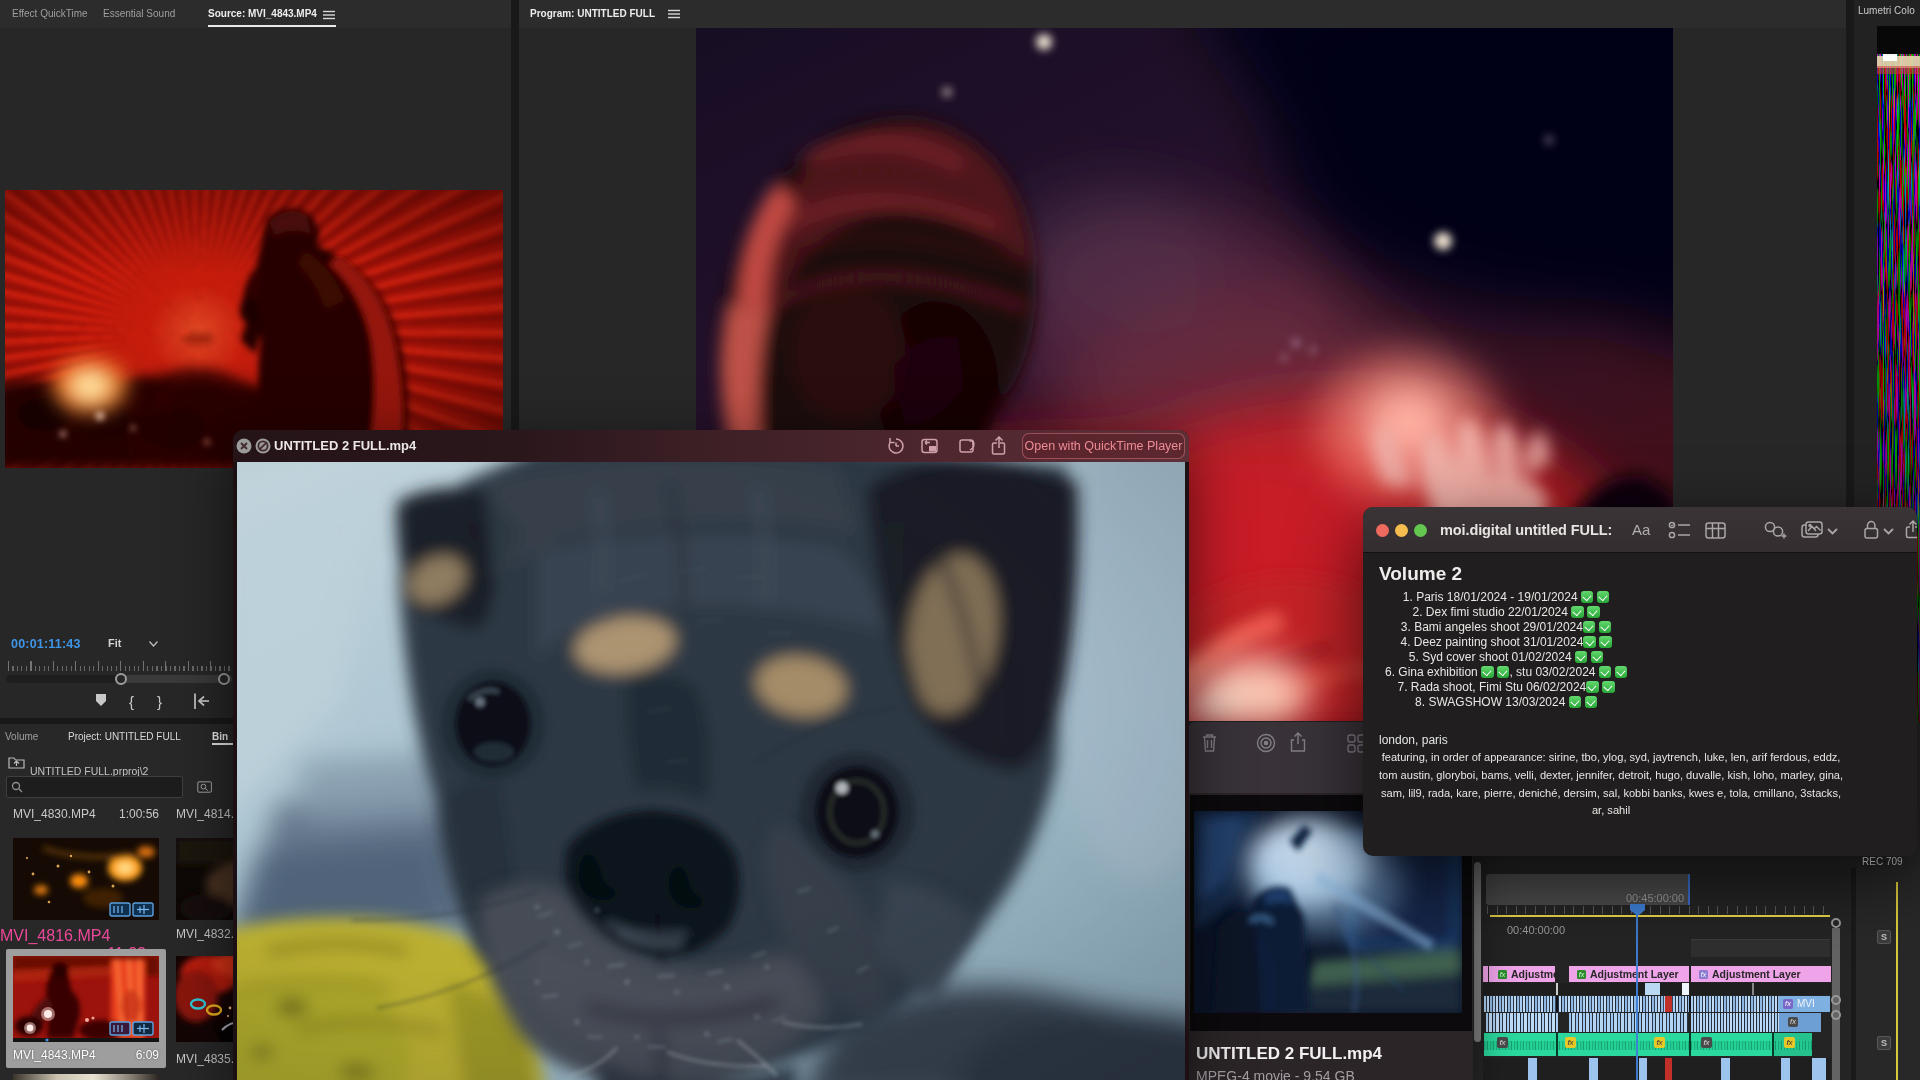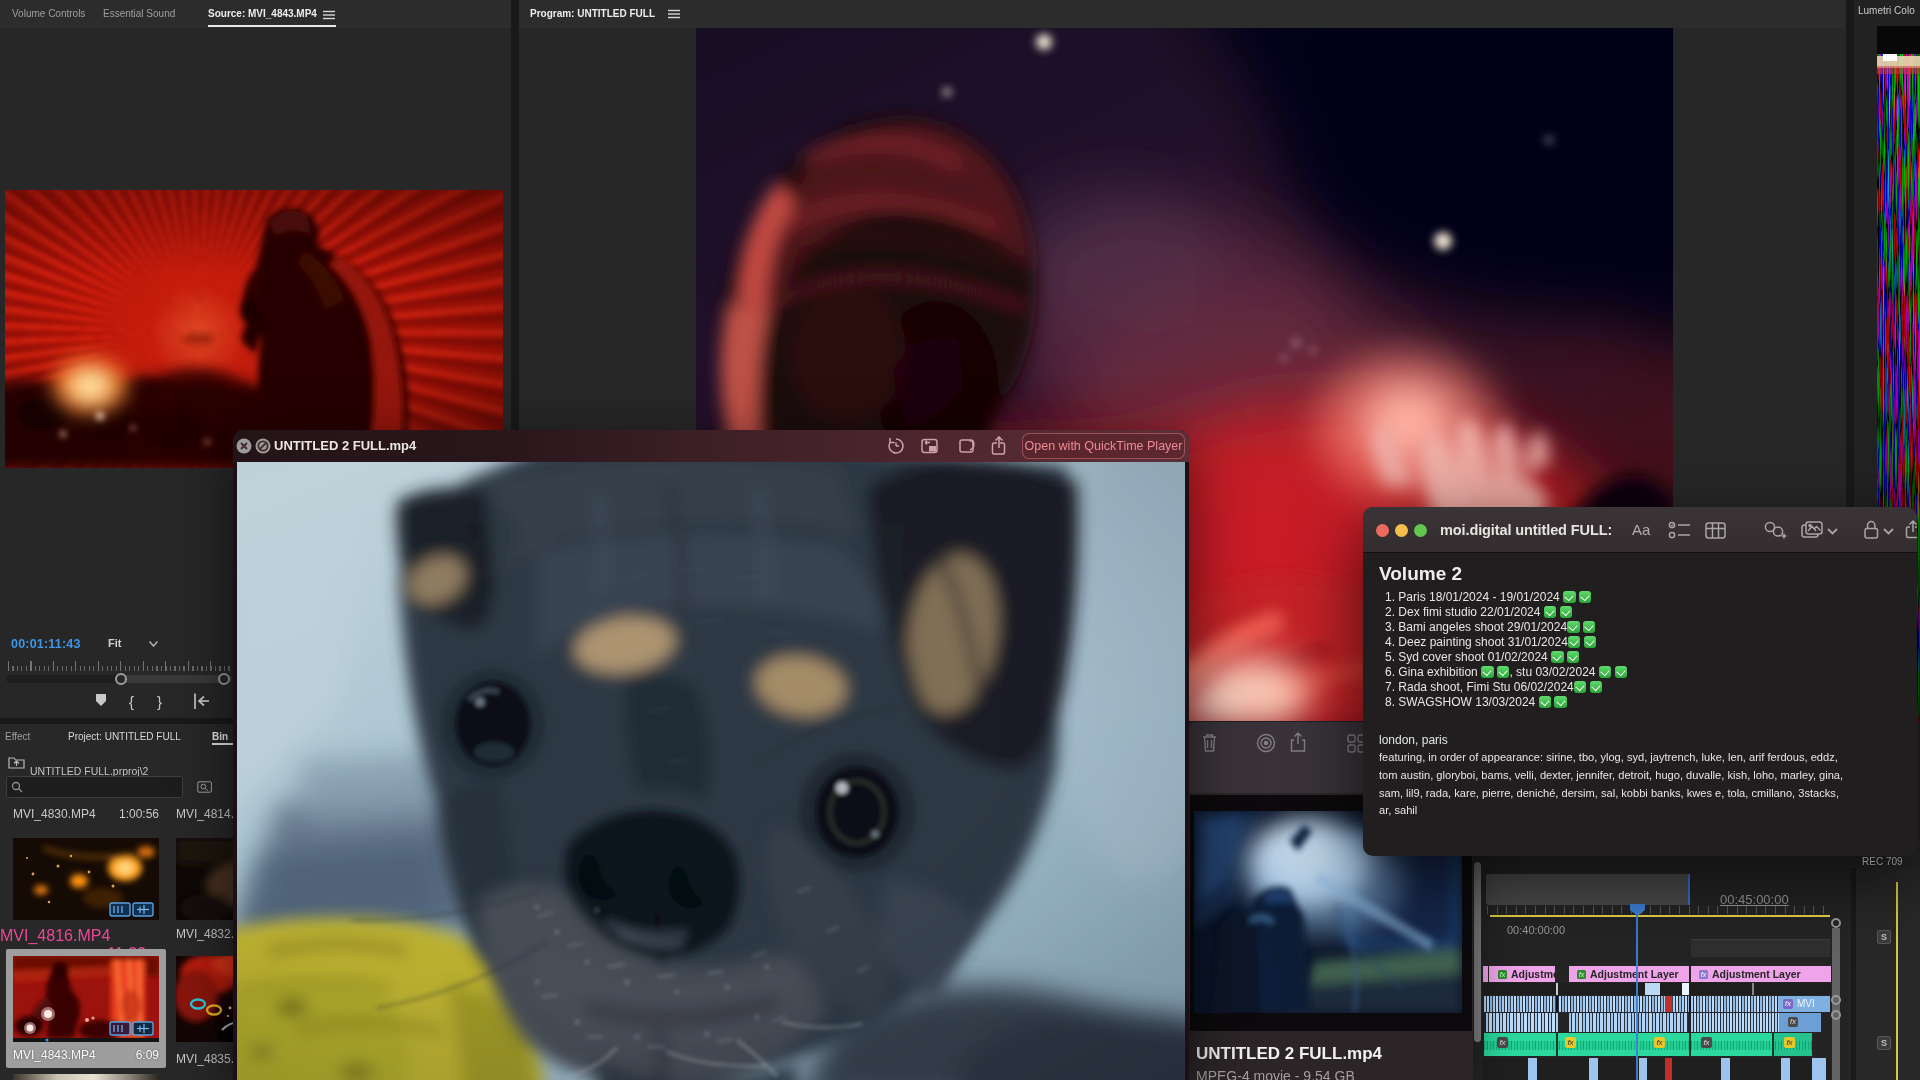--- a/index.html
+++ b/index.html
@@ -8,21 +8,21 @@
      font-family:"Liberation Sans",sans-serif;background:#262626;}
   .abs{position:absolute;}
   .tabtxt{font-size:10px;color:#9f9f9f;white-space:nowrap;}
   .wtab{color:#ededed;}
 </style>
 </head>
 <body>
 <div id="s">
 
 <div class="abs" style="left:0;top:0;width:511px;height:28px;background:#2c2c2c;"></div>
-<div class="abs tabtxt" style="left:12px;top:8px;">Volume Controls</div>
+<div class="abs tabtxt" style="left:12px;top:8px;">Effect QuickTime</div>
 <div class="abs tabtxt" style="left:103px;top:8px;">Essential Sound</div>
 <div class="abs tabtxt wtab" style="left:208px;top:8px;font-weight:bold;">Source: MVI_4843.MP4</div>
 <svg class="abs" style="left:323px;top:10px;" width="12" height="10">
       <g stroke="#d8d8d8" stroke-width="1.4">
         <line x1="0" y1="1.5" x2="12" y2="1.5"></line>
         <line x1="0" y1="5" x2="12" y2="5"></line>
         <line x1="0" y1="8.5" x2="12" y2="8.5"></line>
       </g>
     </svg>
 <div class="abs" style="left:208px;top:25px;width:128px;height:2px;background:#e9e9e9;"></div>
@@ -105,21 +105,21 @@
   <g stroke="#c8c8c8" stroke-width="1.7" fill="none">
     <line x1="195" y1="3.5" x2="195" y2="19"></line>
     <line x1="209" y1="11" x2="199" y2="11"></line>
     <path d="M204,6.5 L199,11 L204,15.5" fill="none"></path>
   </g>
 </svg>
 
 <div class="abs" style="left:0;top:718px;width:511px;height:6px;background:#191919;"></div>
 
 <div class="abs" style="left:0;top:724px;width:511px;height:356px;background:#282828;"></div>
-<div class="abs tabtxt" style="left:5px;top:731px;">Effect</div>
+<div class="abs tabtxt" style="left:5px;top:731px;">Volume</div>
 <div class="abs tabtxt" style="left:68px;top:731px;color:#d9d9d9;">Project: UNTITLED FULL</div>
 <div class="abs tabtxt wtab" style="left:212px;top:731px;font-weight:bold;">Bin</div>
 <div class="abs" style="left:212px;top:743px;width:21px;height:2px;background:#e9e9e9;"></div>
 <svg class="abs" style="left:8px;top:755px;" width="17" height="14" viewBox="0 0 17 14">
   <path d="M1,3 h5 l1.5,2 H16 v8 H1 z" fill="none" stroke="#b9b9b9" stroke-width="1.2"></path>
   <path d="M8.5,11 V6.5 M6,8.5 L8.5,6 L11,8.5" stroke="#b9b9b9" stroke-width="1.2" fill="none"></path>
 </svg>
 <div class="abs" style="left:30px;top:757px;font-size:10.5px;color:#c3c3c3;margin-top:8px;">UNTITLED FULL.prproj\2</div>
 <div class="abs" style="left:6px;top:776px;width:177px;height:22px;background:#1d1d1d;border:1px solid #3e3e3e;border-radius:2px;"></div>
 <svg class="abs" style="left:11px;top:781px;" width="12" height="12" viewBox="0 0 12 12">
@@ -408,21 +408,21 @@
   <rect x="0" y="28" width="43" height="790" fill="url(#scopeFade)"></rect>
 </svg>
 <div class="abs" style="left:1862px;top:856px;font-size:10px;color:#8a8a8a;z-index:6;">REC 709</div>
 
 <div class="abs" style="left:1473px;top:722px;width:447px;height:358px;background:#262626;"></div>
 
 <div class="abs" style="left:1483px;top:868px;width:373px;height:212px;background:#242424;"></div>
 <div class="abs" style="left:1486px;top:874px;width:204px;height:31px;background:#4b4b4b;border-radius:3px;"></div>
 <div class="abs" style="left:1688px;top:874px;width:2px;height:31px;background:#3a6fd0;"></div>
 <div class="abs" style="left:1507px;top:892px;font-size:11px;color:#9a9a9a;margin-top:32px;">00:40:00:00</div>
-<div class="abs" style="left:1720px;top:892px;font-size:13px;color:#9a9a9a;text-decoration:underline;">00:45:00:00</div>
+<div class="abs" style="left:1626px;top:892px;font-size:11px;color:#9a9a9a;">00:45:00:00</div>
 <div class="abs" style="left:1487px;top:906px;width:343px;height:8px;
   background:repeating-linear-gradient(90deg,#5a5a5a 0 1px,transparent 1px 9.6px);"></div>
 
 <div class="abs" style="left:1490px;top:915px;width:340px;height:2px;background:#e8d44b;"></div>
 
 <div class="abs" style="left:1691px;top:939px;width:139px;height:18px;background:#2f2f2f;border-top:1px solid #3c3c3c;"></div>
 
 <div class="abs" style="left:1483px;top:966px;width:5px;height:16px;background:#efa3e9;"></div>
 <div class="abs" style="left:1489px;top:966px;width:66px;height:16px;background:#efa3e9;overflow:hidden;">
   <div class="abs" style="left:9px;top:3.5px;width:9px;height:9px;background:#2d8a2d;border-radius:1.5px;font-size:7px;color:#cfc;font-style:italic;line-height:9px;text-align:center;">fx</div>
@@ -733,21 +733,21 @@
   </g>
   <g filter="url(#db2)" stroke="#dde4ea" stroke-width="1.7" fill="none" opacity="0.65">
     <path d="M430,590 q40,16 100,14 M380,585 q-16,20 -50,30 M500,578 q30,24 40,36 M545,560 q40,10 80,2"></path>
   </g>
 </svg>
 <div class="abs" style="left:0;top:0;width:948px;height:618px;background:
   radial-gradient(ellipse at 30% 40%, rgba(10,20,35,0) 50%, rgba(10,18,32,0.22) 100%),
   linear-gradient(rgba(13,22,36,0.1),rgba(13,22,36,0.1));"></div>
 </div>
 
-<div class="abs" id="notes" style="left:1363px;top:507px;width:554px;height:349px;border-radius:10px;background:#201e1e;box-shadow:0 22px 70px rgba(0,0,0,0.65);overflow:hidden;">
+<div class="abs" id="notes" style="left:1363px;top:507px;width:554px;height:349px;border-radius:10px;background:#201e1e;box-shadow:0 22px 70px rgba(0,0,0,0.65);overflow:hidden;text-align:center;">
   <div class="abs" style="left:0;top:0;width:554px;height:46px;background:linear-gradient(#3b3437,#332d30);border-bottom:1px solid #131111;"></div>
   <div class="abs" style="left:13px;top:17px;width:13px;height:13px;border-radius:50%;background:#ee6a5f;"></div>
   <div class="abs" style="left:32px;top:17px;width:13px;height:13px;border-radius:50%;background:#f5bd4e;"></div>
   <div class="abs" style="left:51px;top:17px;width:13px;height:13px;border-radius:50%;background:#63c74f;"></div>
   <div class="abs" style="left:77px;top:15px;font-size:14.5px;font-weight:bold;color:#e6e3e1;letter-spacing:-0.1px;">moi.digital untitled FULL:</div>
   <div class="abs" style="left:269px;top:14px;font-size:15px;color:#b2adae;">Aa</div>
   <svg class="abs" style="left:305px;top:12px;" width="249 " height="22" viewBox="0 0 249 22">
     <g stroke="#aaa5a6" stroke-width="1.5" fill="none">
       <circle cx="4" cy="6" r="2.6"></circle>
           <path d="M3,6 l1,1 l1.6,-2" stroke-width="1"></path>

